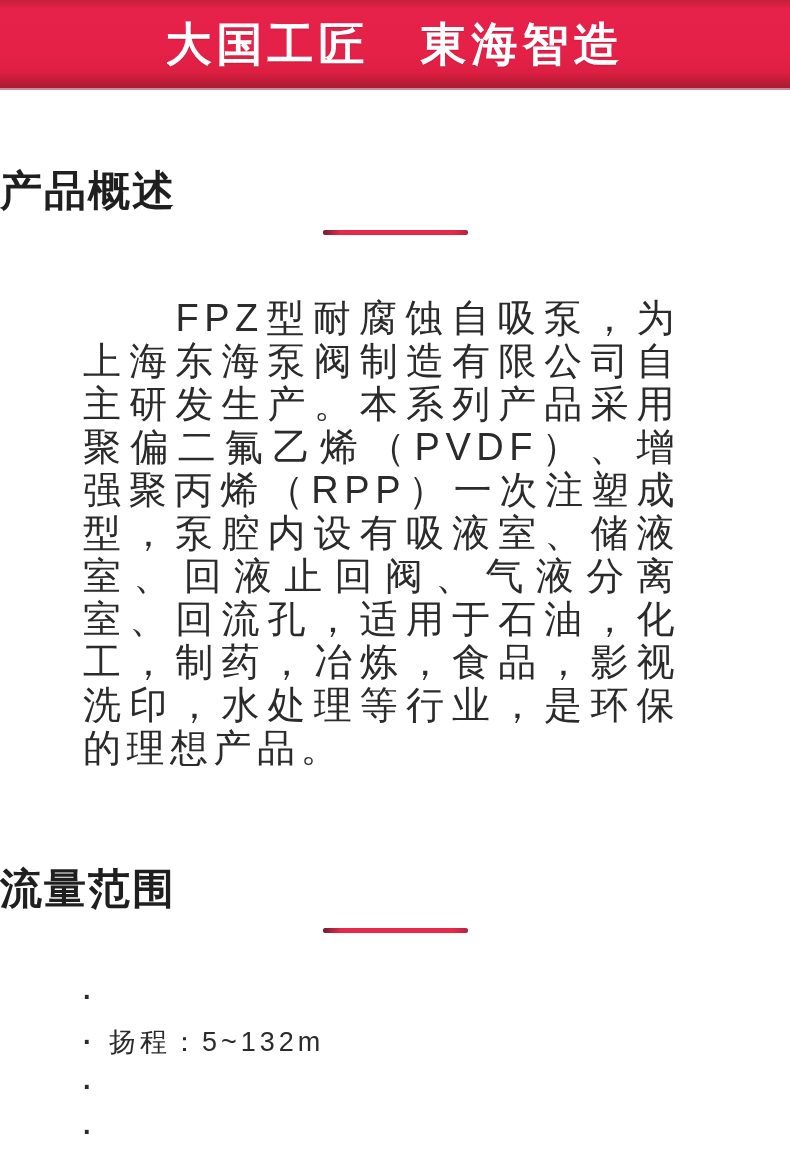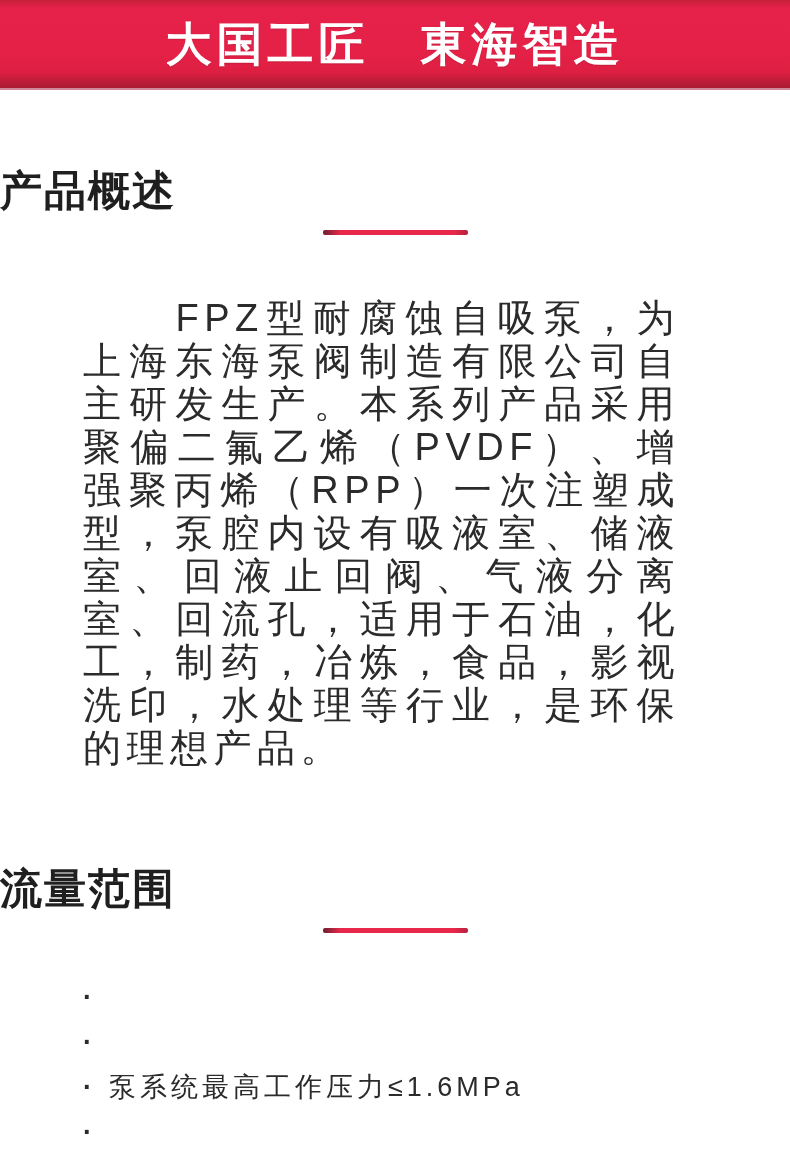--- a/index.html
+++ b/index.html
@@ -101,24 +101,24 @@
   <section>
     <h2 class="section-title second">流量范围</h2>
     <div class="title-underline"></div>
 
     <ul class="conditions-list">
       <li>
         <span class="bullet">·</span>
       </li>
       <li>
         <span class="bullet">·</span>
+        <span>扬程：5~132m</span>
       </li>
       <li>
         <span class="bullet">·</span>
-        <span>泵系统最高工作压力≤1.6MPa</span>
       </li>
       <li>
         <span class="bullet">·</span>
       </li>
       <li>
         <span class="bullet">·</span>
       </li>
       <li>
         <span class="bullet">·</span>
       </li>

